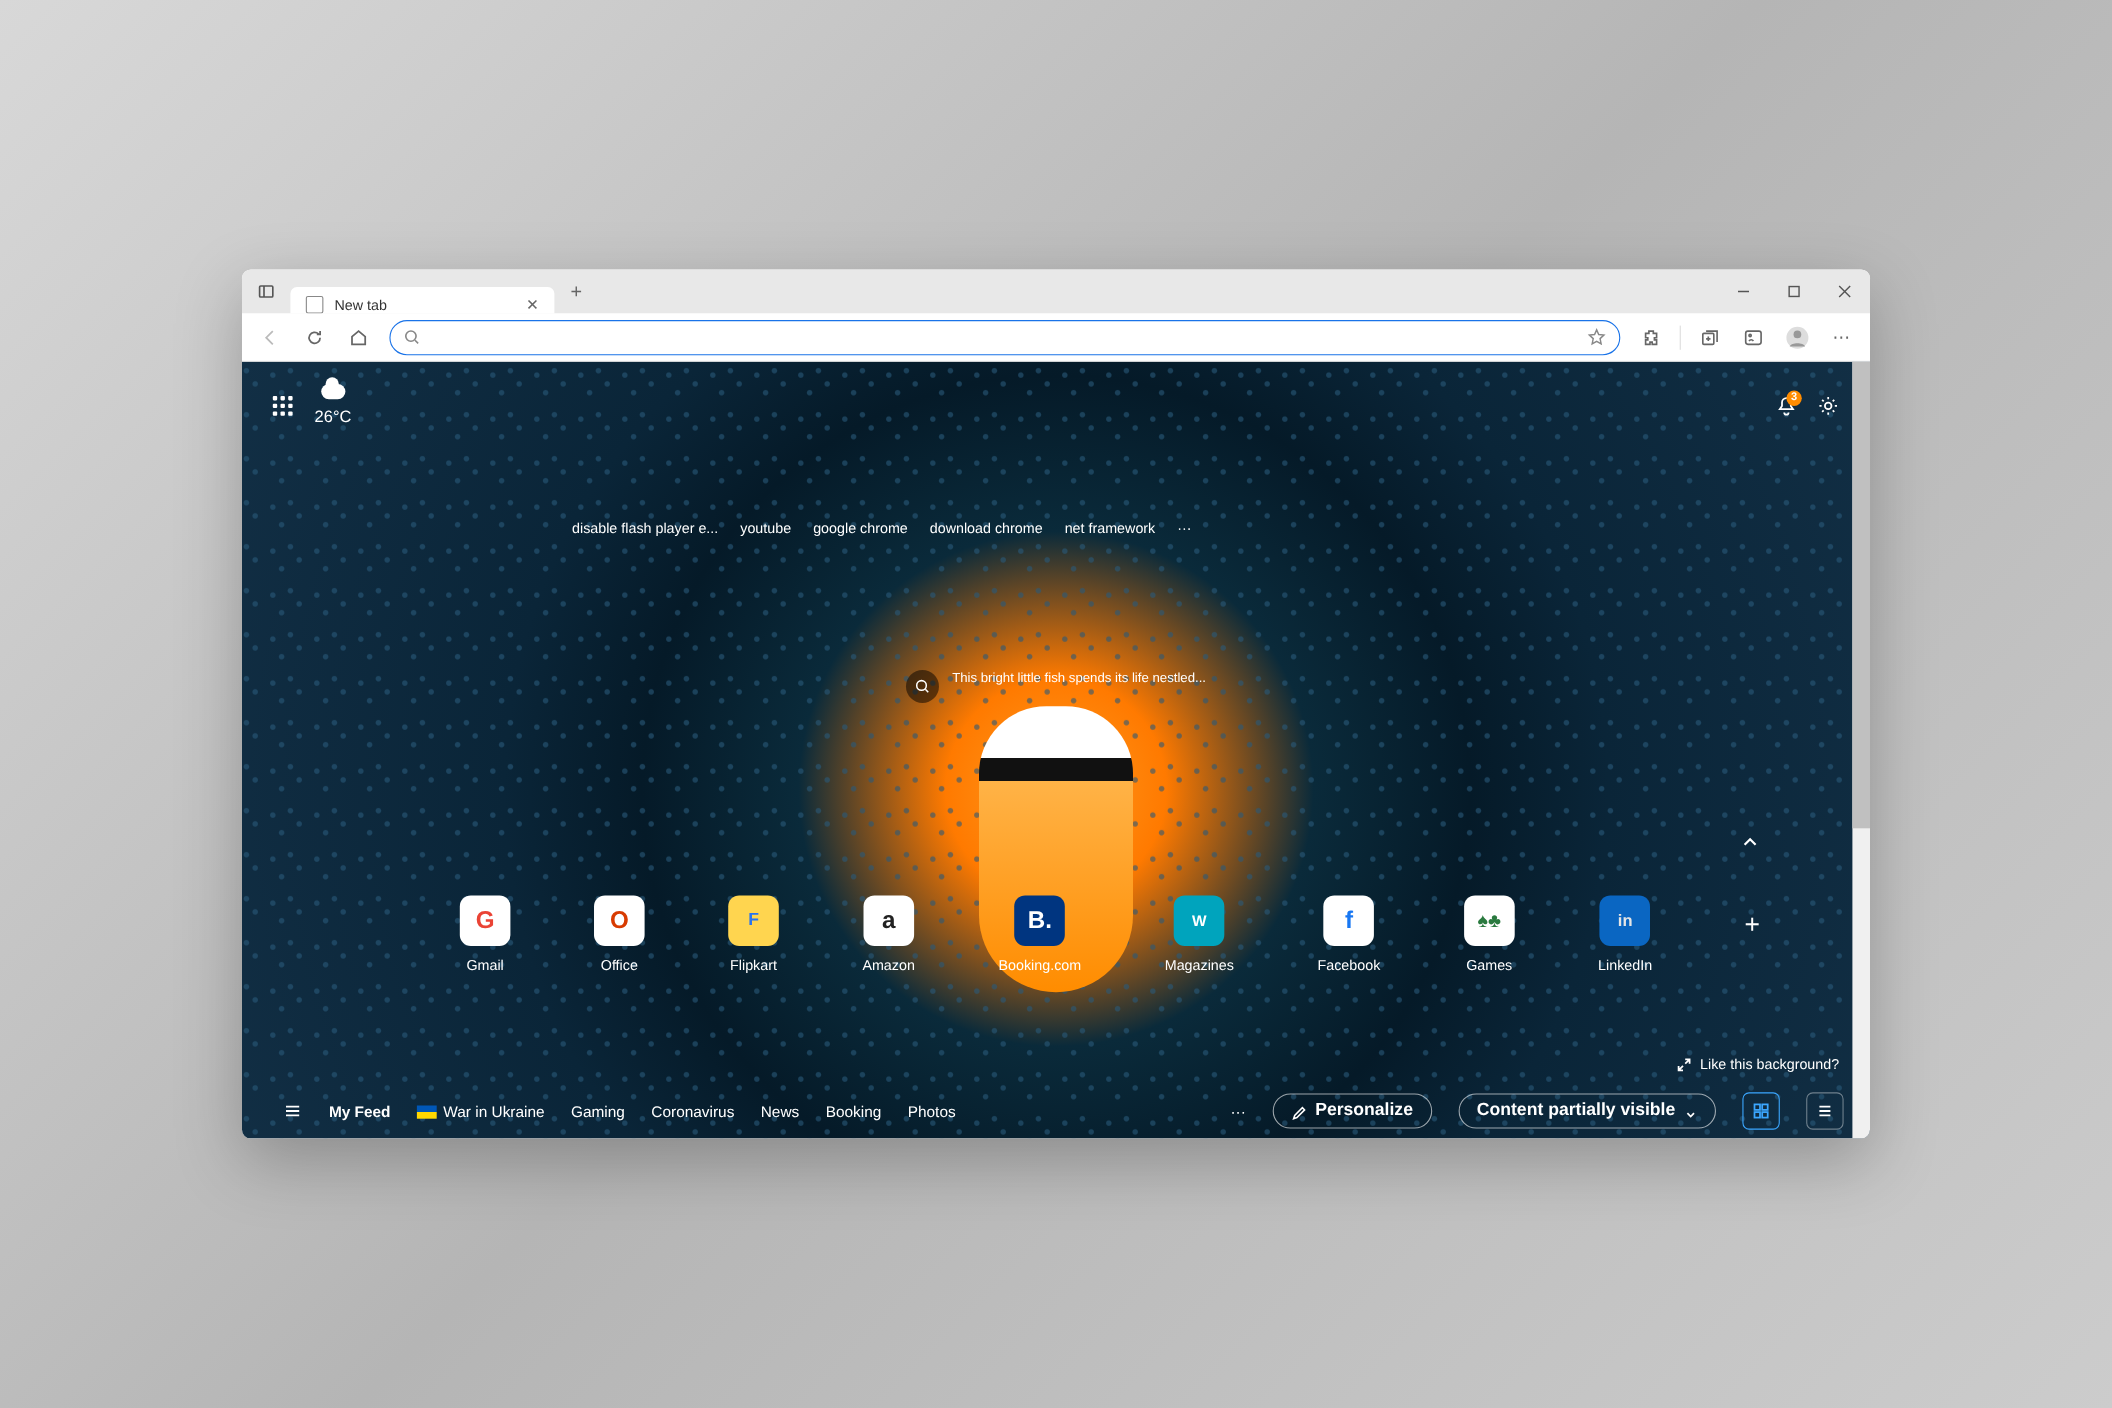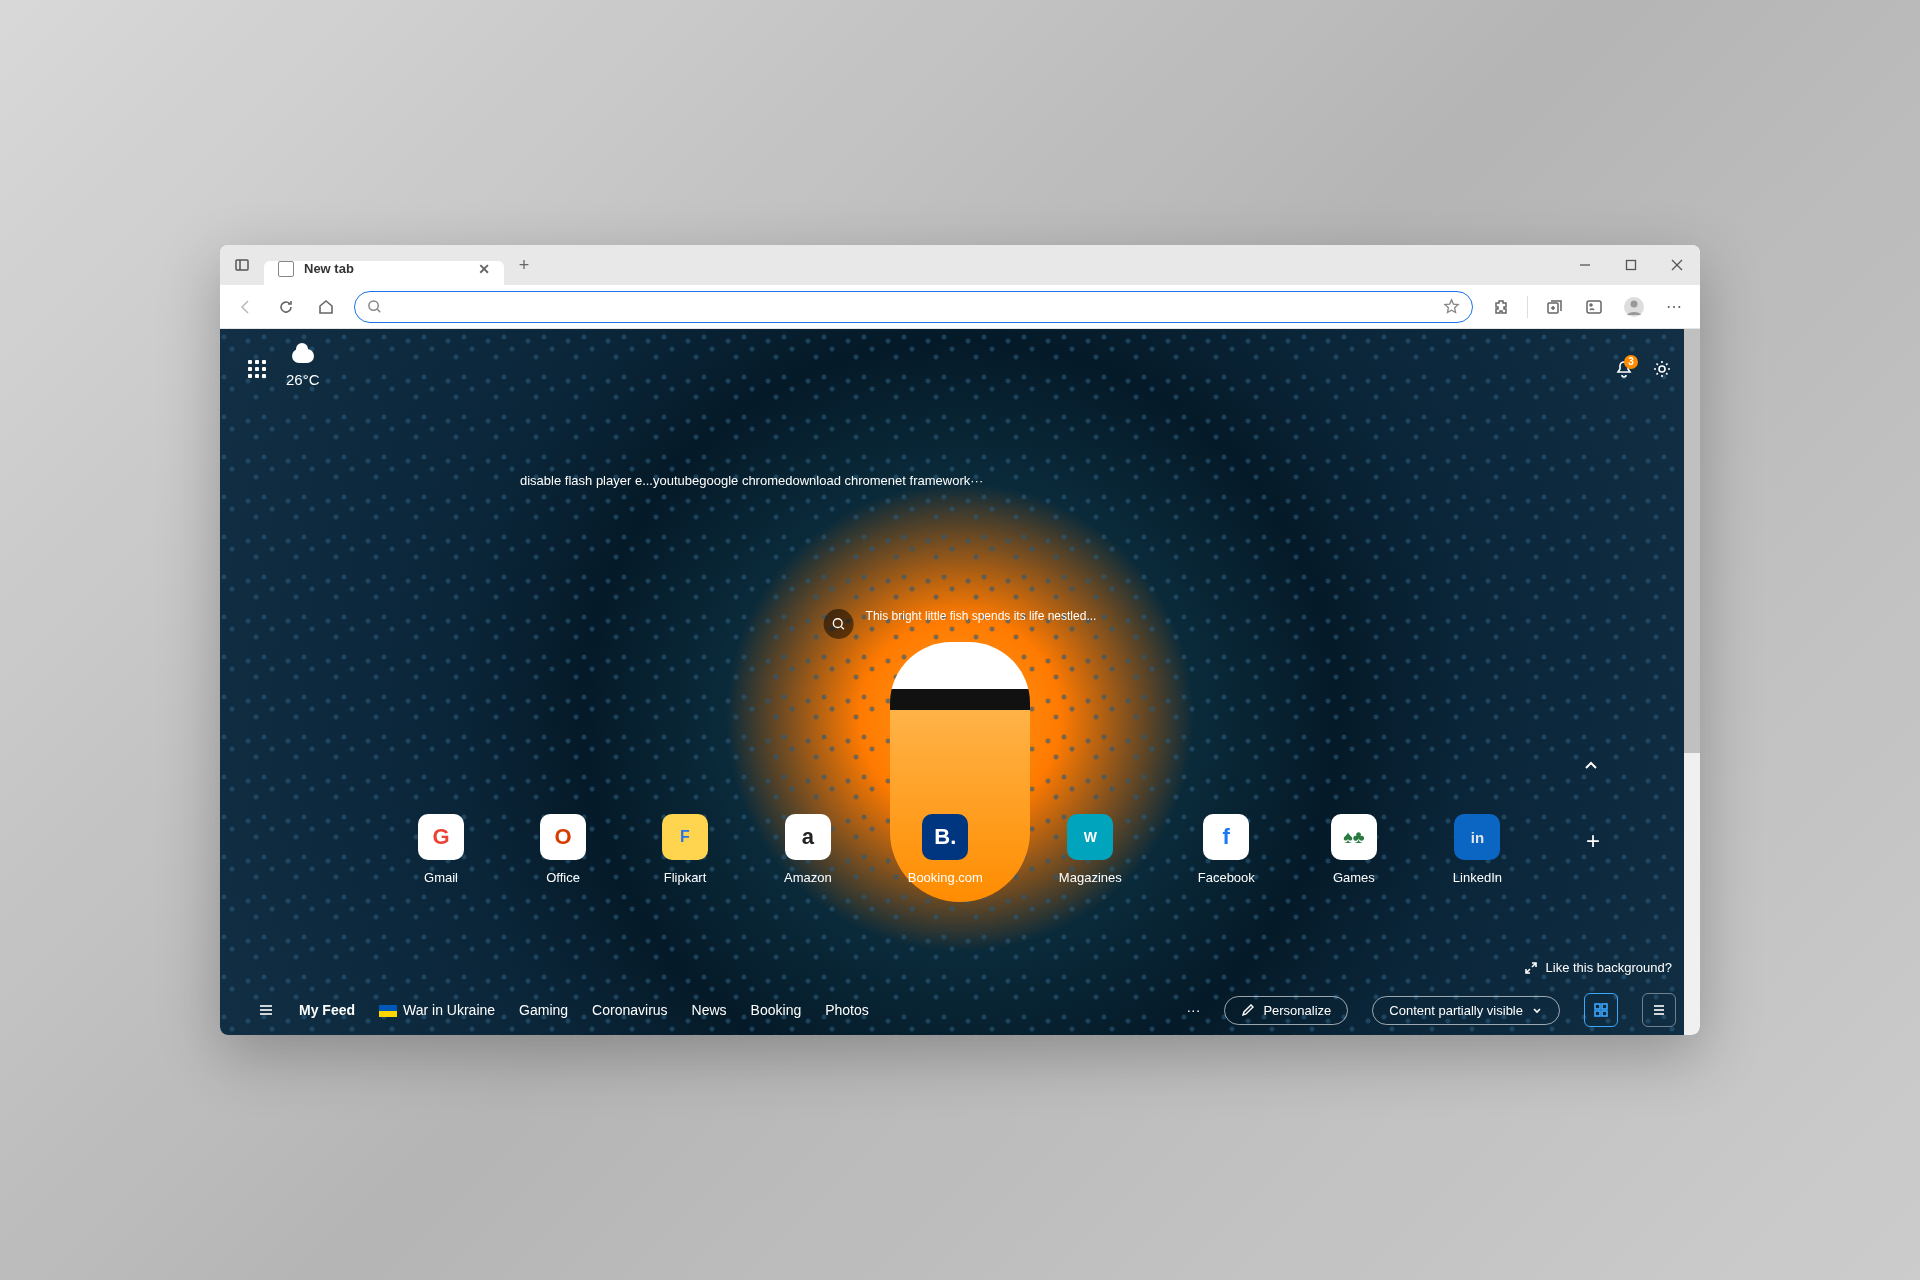--- a/index.html
+++ b/index.html
@@ -1,20 +1,20 @@
 <!DOCTYPE html>
 <html><head>
 <meta charset="utf-8">
 <style>
 * { margin: 0; padding: 0; box-sizing: border-box; font-family: "Segoe UI", Arial, sans-serif; }
 body { width: 1920px; height: 1280px; background: linear-gradient(135deg, #d8d8d8 0%, #b5b5b5 50%, #cccccc 100%); display: flex; align-items: center; justify-content: center; }
 .window { width: 1480px; height: 790px; background: #fff; border-radius: 8px; box-shadow: 0 20px 60px rgba(0,0,0,0.25); overflow: hidden; display: flex; flex-direction: column; }
 .titlebar { height: 40px; background: #e8e8e8; display: flex; align-items: stretch; }
 .tabstrip-btn { width: 44px; display: flex; align-items: center; justify-content: center; color: #555; }
-.tab { background: #fff; display: flex; align-items: flex-start; padding: 0 14px; gap: 10px; min-width: 240px; border-top-left-radius: 6px; border-top-right-radius: 6px; margin-top: 16px; font-size: 13px; color: #333; font-weight: bold; }
+.tab { background: #fff; display: flex; align-items: flex-end; padding: 0 14px; gap: 10px; min-width: 240px; border-top-left-radius: 6px; border-top-right-radius: 6px; margin-top: 16px; font-size: 13px; color: #333; }
 .tab .favicon { width: 16px; height: 16px; border: 1px solid #888; border-radius: 2px; }
 .tab .close { margin-left: auto; color: #666; cursor: pointer; font-size: 14px; }
 .newtab { width: 40px; display: flex; align-items: center; justify-content: center; color: #666; font-size: 18px; }
 .winctrls { margin-left: auto; display: flex; }
 .winctrls div { width: 46px; display: flex; align-items: center; justify-content: center; color: #555; }
 .toolbar { height: 44px; background: #fff; display: flex; align-items: center; padding: 0 8px; gap: 4px; border-bottom: 1px solid #e5e5e5; }
 .tbtn { width: 36px; height: 36px; display: flex; align-items: center; justify-content: center; color: #666; border-radius: 4px; }
 .addressbar { flex: 1; height: 32px; border: 1.5px solid #1a73e8; border-radius: 16px; display: flex; align-items: center; padding: 0 12px; gap: 10px; color: #888; font-size: 14px; margin: 0 6px; }
 .addressbar input { flex: 1; border: none; outline: none; font-size: 14px; }
 .sep { width: 1px; height: 22px; background: #ddd; margin: 0 4px; }
@@ -27,33 +27,33 @@
 .grid-icon span { background: #fff; border-radius: 1px; }
 .weather { display: flex; align-items: center; gap: 8px; margin-left: 20px; font-size: 15px; flex-direction: column; }
 .cloud { width: 22px; height: 14px; background: #fff; border-radius: 10px; position: relative; }
 .cloud::before { content: ''; position: absolute; width: 12px; height: 12px; background: #fff; border-radius: 50%; top: -6px; left: 4px; }
 .bell-wrap { margin-left: auto; position: relative; }
 .badge { position: absolute; top: -4px; right: -4px; background: #ff8c00; color: #fff; font-size: 10px; width: 14px; height: 14px; border-radius: 50%; display: flex; align-items: center; justify-content: center; font-weight: bold; }
 .gear { margin-left: 18px; }
 .searchbox { position: absolute; left: 50%; top: 80px; transform: translateX(-50%); width: 880px; height: 52px; background: #fff; border-radius: 26px; display: flex; align-items: center; padding: 0 22px; gap: 14px; font-size: 16px; color: #888; }
 .searchbox .mic { margin-left: auto; color: #1a73e8; }
 .searchbox .mag { color: #1a73e8; margin-left: 12px; }
-.suggestions { position: absolute; left: 50%; top: 144px; transform: translateX(-50%); width: 880px; display: flex; color: #fff; font-size: 13px; }
+.suggestions { position: absolute; left: 50%; top: 144px; transform: translateX(-50%); width: 880px; display: flex; gap: 20px; color: #fff; font-size: 13px; }
 .tooltip { position: absolute; left: 50%; top: 280px; transform: translateX(-50%); display: flex; align-items: flex-start; gap: 12px; color: #fff; font-size: 12px; max-width: 300px; }
 .tooltip .circ { width: 30px; height: 30px; background: rgba(0,0,0,0.5); border-radius: 50%; display: flex; align-items: center; justify-content: center; flex-shrink: 0; }
 .tiles { position: absolute; left: 50%; bottom: 150px; transform: translateX(-50%); display: flex; gap: 76px; }
 .tile { display: flex; flex-direction: column; align-items: center; gap: 10px; color: #fff; font-size: 13px; }
 .tile-box { width: 46px; height: 46px; background: #fff; border-radius: 10px; display: flex; align-items: center; justify-content: center; font-size: 22px; font-weight: bold; }
 .add-tile { position: absolute; right: 100px; bottom: 180px; color: #fff; font-size: 24px; }
 .chev-up { position: absolute; right: 100px; bottom: 260px; color: #fff; }
 .likebg { position: absolute; right: 28px; bottom: 60px; color: #fff; font-size: 13px; display: flex; align-items: center; gap: 8px; }
 .feedbar { position: absolute; left: 0; right: 0; bottom: 0; height: 50px; display: flex; align-items: center; padding: 0 24px; gap: 24px; color: #fff; font-size: 14px; margin-left: 13px; }
 .feedbar .bold { font-weight: bold; }
 .flag { display: inline-block; width: 18px; height: 12px; background: linear-gradient(180deg, #0057b7 50%, #ffd700 50%); margin-right: 6px; vertical-align: middle; }
-.pill { border: 1px solid rgba(255,255,255,0.6); border-radius: 18px; padding: 6px 16px; display: flex; align-items: center; gap: 8px; font-size: 13px; }
+.pill { border: 1px solid rgba(255,255,255,0.6); border-radius: 18px; padding: 6px 16px; display: flex; align-items: flex-end; gap: 8px; font-size: 16px; font-weight: bold; }
 .viewbtn { width: 34px; height: 34px; border: 1px solid rgba(255,255,255,0.4); border-radius: 6px; display: flex; align-items: center; justify-content: center; }
 .viewbtn.active { border-color: #3ba7ff; color: #3ba7ff; }
 .scrollbar { position: absolute; right: 0; top: 0; width: 16px; height: 100%; background: #f0f0f0; }
 .scrollthumb { width: 100%; height: 60%; background: #c0c0c0; }
 svg { display: block; }
 </style>
 </head>
 <body>
 
 <div class="window">

